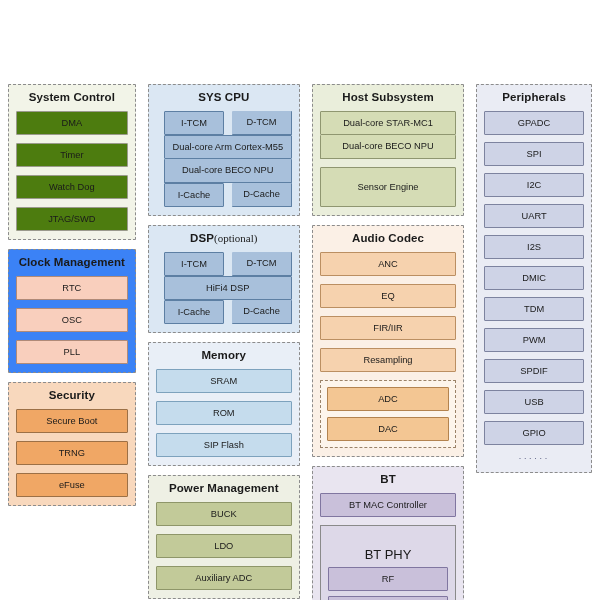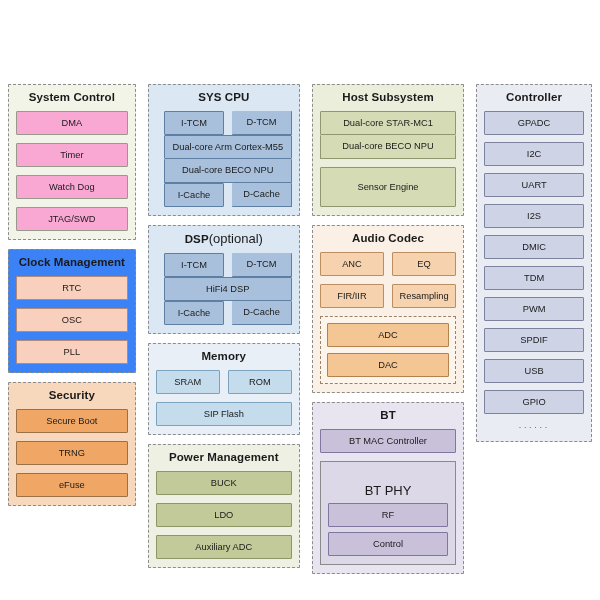--- a/index.html
+++ b/index.html
@@ -54,22 +54,23 @@
     text-align: center;
     font-weight: bold;
     font-size: 11.5px;
     letter-spacing: .1px;
     color: #1a1a1a;
     margin: 1px 0 7px 0;
     line-height: 13px;
   }
   .group-title .sub {
     font-weight: normal;
-    font-size: 13px;
+    font-size: 11px;
     letter-spacing: 0;
+    font-family: Liberation Serif, serif;
   }
 
   
   .blk {
     border: 1.2px solid #8a8a8a;
     box-sizing: border-box;
     text-align: center;
     font-size: 9.3px;
     line-height: 11px;
     color: #1a1a1a;
@@ -79,28 +80,28 @@
     padding: 2px 3px;
     min-height: 24px;
     border-radius: 1px;
   }
   .stack { display: flex; flex-direction: column; gap: 8px; }
   .stack-tight { display: flex; flex-direction: column; gap: 0; }
   .stack-tight .blk + .blk { border-top-width: 0; }
   .row2 { display: flex; gap: 0; }
   .row2 > .blk { flex: 1 1 0; min-width: 0; }
   .row2 > .blk + .blk { border-left-width: 0; }
-  .row2gap { display: flex; gap: 8px; }
+  .row2gap { display: flex; gap: 8px; flex-direction: column; }
   .row2gap > .blk { flex: 1 1 0; min-width: 0; }
 
   
 
   
   .g-syscontrol { background: #f2f4e8; border-color: #8c8c8c; }
-  .g-syscontrol .blk { background: #f9a8d4; border-color: #9a9a8c; }
+  .g-syscontrol .blk { background: #4d7c0f; border-color: #9a9a8c; }
 
   
   .g-clock { background: #3b82f6; border-color: #8c8c8c; }
   .g-clock .blk { background: #f9cfbd; border-color: #b08a78; }
 
   
   .g-security { background: #f8d8bd; border-color: #8c8c8c; }
   .g-security .blk { background: #f0a765; border-color: #9c7046; }
 
   
@@ -303,23 +304,24 @@
             <div class="blk">Control</div>
           </div>
         </div>
       </div>
 
     </div>
 
     <div class="column col-3">
 
       <div class="group g-periph">
-        <div class="group-title">Controller</div>
+        <div class="group-title">Peripherals</div>
         <div class="stack" style="gap:7px;">
           <div class="blk">GPADC</div>
+          <div class="blk">SPI</div>
           <div class="blk">I2C</div>
           <div class="blk">UART</div>
           <div class="blk">I2S</div>
           <div class="blk">DMIC</div>
           <div class="blk">TDM</div>
           <div class="blk">PWM</div>
           <div class="blk">SPDIF</div>
           <div class="blk">USB</div>
           <div class="blk">GPIO</div>
         </div>

